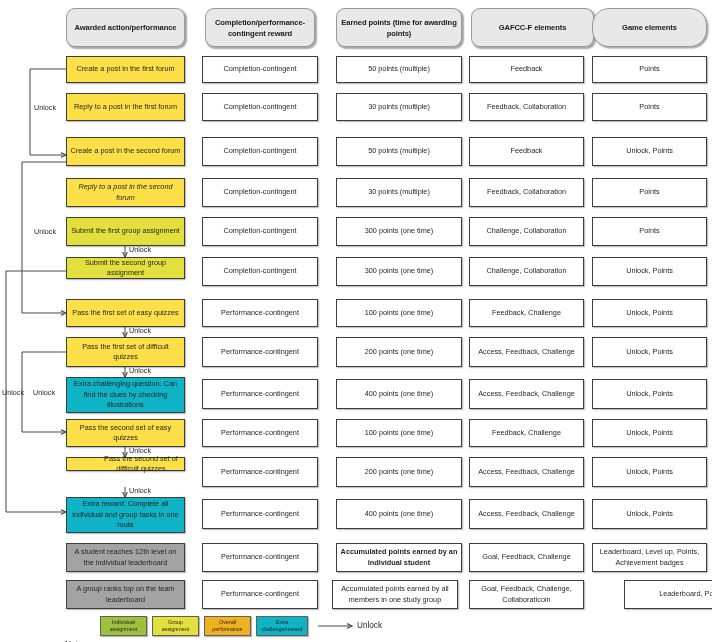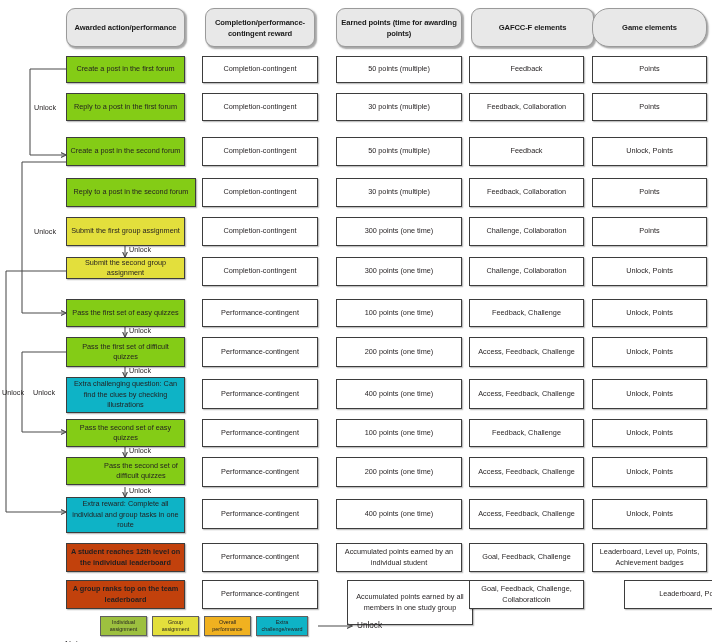--- a/index.html
+++ b/index.html
@@ -38,23 +38,23 @@
     border:1.1px solid #3d3d3d;
     background:#ffffff;
     display:flex;align-items:center;justify-content:center;
     text-align:center;
     font-size:7.3px;
     line-height:1.42;
     padding:0 3px;
     color:#231f20;
     box-shadow:1.2px 1.2px 1.1px rgba(0,0,0,.30);
   }
-  .cell.green {background:#84cc16;}
+  .cell.green {background:#fde047;}
   .cell.yellow{background:#e3df3c;}
-  .cell.orange{background:#c2410c;font-weight:bold;}
+  .cell.orange{background:#a3a3a3;}
   .cell.cyan  {background:#0eb3c6;}
 
   
   .elabel{
     position:absolute;
     font-size:7.2px;
     color:#231f20;
     white-space:nowrap;
     background:transparent;
   }
@@ -144,21 +144,21 @@
   <div class="cell" style="left:336px;top:93px;width:126px;height:28px;">30 points (multiple)</div>
   <div class="cell" style="left:469px;top:93px;width:115px;height:28px;">Feedback, Collaboration</div>
   <div class="cell" style="left:592px;top:93px;width:115px;height:28px;">Points</div>
 
   <div class="cell green" style="left:66px;top:137px;width:119px;height:29px;">Create a post in the second forum</div>
   <div class="cell" style="left:202px;top:137px;width:116px;height:29px;">Completion-contingent</div>
   <div class="cell" style="left:336px;top:137px;width:126px;height:29px;">50 points (multiple)</div>
   <div class="cell" style="left:469px;top:137px;width:115px;height:29px;">Feedback</div>
   <div class="cell" style="left:592px;top:137px;width:115px;height:29px;">Unlock, Points</div>
 
-  <div class="cell green" style="left:66px;top:178px;width:130px;height:29px;">Reply to a post in the second forum</div>
+  <div class="cell green" style="left:66px;top:178px;width:119px;height:29px;font-style:italic;">Reply to a post in the second forum</div>
   <div class="cell" style="left:202px;top:178px;width:116px;height:29px;">Completion-contingent</div>
   <div class="cell" style="left:336px;top:178px;width:126px;height:29px;">30 points (multiple)</div>
   <div class="cell" style="left:469px;top:178px;width:115px;height:29px;">Feedback, Collaboration</div>
   <div class="cell" style="left:592px;top:178px;width:115px;height:29px;">Points</div>
 
   <div class="cell yellow" style="left:66px;top:217px;width:119px;height:29px;">Submit the first group assignment</div>
   <div class="cell" style="left:202px;top:217px;width:116px;height:29px;">Completion-contingent</div>
   <div class="cell" style="left:336px;top:217px;width:126px;height:29px;">300 points (one time)</div>
   <div class="cell" style="left:469px;top:217px;width:115px;height:29px;">Challenge, Collaboration</div>
   <div class="cell" style="left:592px;top:217px;width:115px;height:29px;">Points</div>
@@ -186,41 +186,41 @@
   <div class="cell" style="left:336px;top:379px;width:126px;height:30px;">400 points (one time)</div>
   <div class="cell" style="left:469px;top:379px;width:115px;height:30px;">Access, Feedback, Challenge</div>
   <div class="cell" style="left:592px;top:379px;width:115px;height:30px;">Unlock, Points</div>
 
   <div class="cell green" style="left:66px;top:419px;width:119px;height:28px;">Pass the second set of easy quizzes</div>
   <div class="cell" style="left:202px;top:419px;width:116px;height:28px;">Performance-contingent</div>
   <div class="cell" style="left:336px;top:419px;width:126px;height:28px;">100 points (one time)</div>
   <div class="cell" style="left:469px;top:419px;width:115px;height:28px;">Feedback, Challenge</div>
   <div class="cell" style="left:592px;top:419px;width:115px;height:28px;">Unlock, Points</div>
 
-  <div class="cell green" style="left:66px;top:457px;width:119px;height:28px;padding-left:34px;">Pass the second set of difficult quizzes</div>
+  <div class="cell green" style="left:66px;top:457px;width:119px;height:14px;padding-left:34px;">Pass the second set of difficult quizzes</div>
   <div class="cell" style="left:202px;top:457px;width:116px;height:30px;">Performance-contingent</div>
   <div class="cell" style="left:336px;top:457px;width:126px;height:30px;">200 points (one time)</div>
   <div class="cell" style="left:469px;top:457px;width:115px;height:30px;">Access, Feedback, Challenge</div>
   <div class="cell" style="left:592px;top:457px;width:115px;height:30px;">Unlock, Points</div>
 
   <div class="cell cyan" style="left:66px;top:497px;width:119px;height:36px;">Extra reward: Complete all individual and group tasks in one route</div>
   <div class="cell" style="left:202px;top:499px;width:116px;height:30px;">Performance-contingent</div>
   <div class="cell" style="left:336px;top:499px;width:126px;height:30px;">400 points (one time)</div>
   <div class="cell" style="left:469px;top:499px;width:115px;height:30px;">Access, Feedback, Challenge</div>
   <div class="cell" style="left:592px;top:499px;width:115px;height:30px;">Unlock, Points</div>
 
   <div class="cell orange" style="left:66px;top:543px;width:119px;height:29px;">A student reaches 12th level on the individual leaderboard</div>
   <div class="cell" style="left:202px;top:543px;width:116px;height:29px;">Performance-contingent</div>
-  <div class="cell" style="left:336px;top:543px;width:126px;height:29px;">Accumulated  points earned by an individual student</div>
+  <div class="cell" style="left:336px;top:543px;width:126px;height:29px;font-weight:bold;">Accumulated  points earned by an individual student</div>
   <div class="cell" style="left:469px;top:543px;width:115px;height:29px;">Goal, Feedback, Challenge</div>
   <div class="cell" style="left:592px;top:543px;width:115px;height:29px;">Leaderboard, Level up, Points, Achievement badges</div>
 
   <div class="cell orange" style="left:66px;top:580px;width:119px;height:29px;">A group ranks top on the team leaderboard</div>
   <div class="cell" style="left:202px;top:580px;width:116px;height:29px;">Performance-contingent</div>
-  <div class="cell" style="left:347px;top:580px;width:126px;height:45px;">Accumulated points earned by all members in one study group</div>
+  <div class="cell" style="left:332px;top:580px;width:126px;height:29px;">Accumulated points earned by all members in one study group</div>
   <div class="cell" style="left:469px;top:580px;width:115px;height:29px;">Goal, Feedback, Challenge, Collaboraticoin</div>
   <div class="cell" style="left:624px;top:580px;width:136px;height:29px;">Leaderboard, Points</div>
 
   <div class="elabel" style="left:34px;top:103px;">Unlock</div>
   <div class="elabel" style="left:34px;top:227px;">Unlock</div>
   <div class="elabel" style="left:2px;top:388px;">Unlock</div>
   <div class="elabel" style="left:33px;top:388px;">Unlock</div>
 
   <div class="elabel" style="left:129px;top:245px;">Unlock</div>
   <div class="elabel" style="left:129px;top:326px;">Unlock</div>

